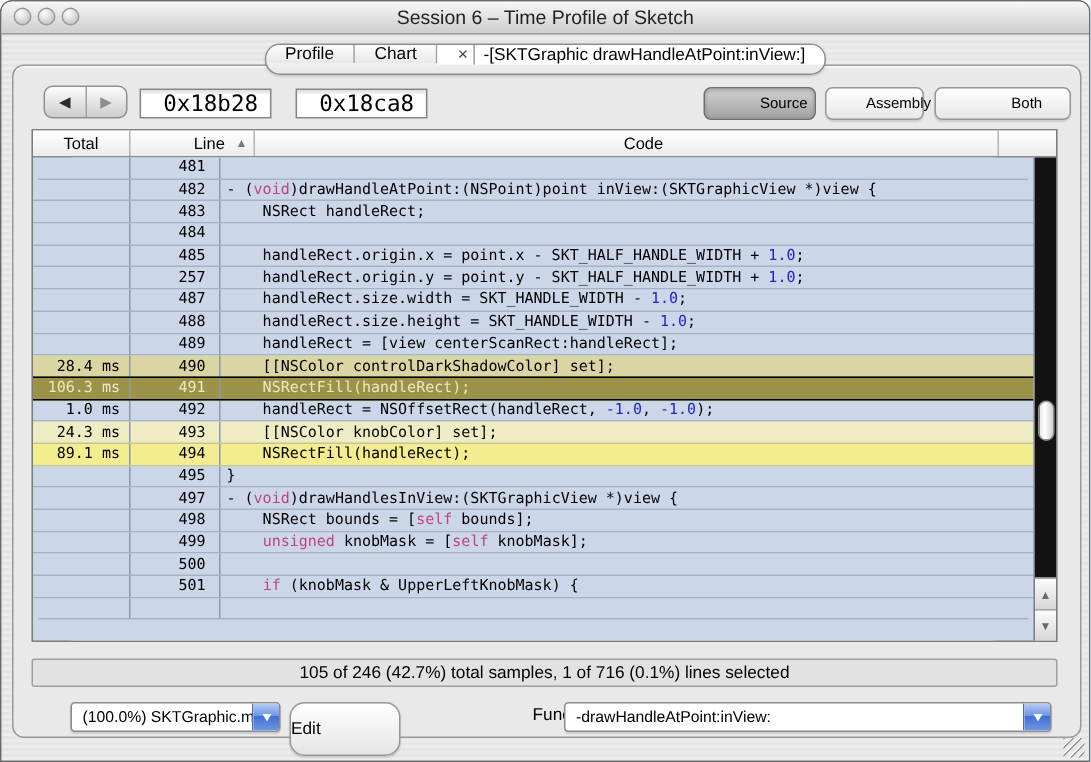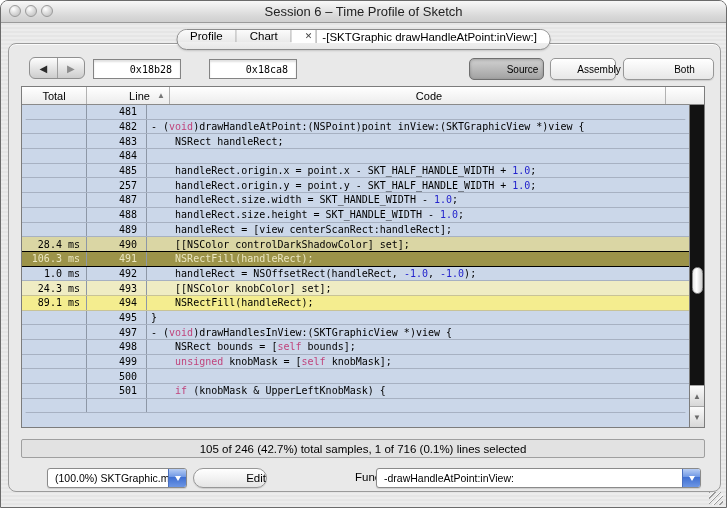--- a/index.html
+++ b/index.html
@@ -52,25 +52,25 @@
     border:1px solid #8f8f8f; border-radius:6px; overflow:hidden;
     background:linear-gradient(#fdfdfd,#cdcdcd); display:flex;
   }
   .seg-half{ flex:1; display:flex; align-items:center; justify-content:center; font-size:10px; }
   .seg-half:first-child{ border-right:1px solid #9f9f9f; color:#2c2c2c; }
   .seg-half:last-child{ color:#8d8d8d; }
 
   .addr{
     position:absolute; top:58px; height:20px; width:88px;
     border:1px solid #848484; background:#fff;
-    font-family:"DejaVu Sans Mono", monospace; font-size:10px; color:#000;
+    font-family:"DejaVu Sans Mono", monospace; font-size:15px; color:#000;
     text-align:right; padding:0 8px 0 4px;
     box-shadow:inset 0 2px 2px rgba(0,0,0,.12);
   }
-  .addr1{ left:92px; } .addr2{ left:208px; }
+  .addr1{ left:92px; } .addr2{ left:196px; }
 
   .aq-btn{
     position:absolute; top:57px; height:22px; border:1px solid #979797; border-radius:5px;
     display:flex; align-items:center; justify-content:center; font-size:10px; color:#000;
     background:linear-gradient(#ffffff,#e7e7e7); box-shadow:0 1px 1px rgba(0,0,0,.12);padding-left:32px;
   }
   .aq-btn.pressed{ background:linear-gradient(#d2d2d2,#a2a2a2); border-color:#6f6f6f;
     box-shadow:inset 0 1px 3px rgba(0,0,0,.25); }
   .btn-source{ left:468px; width:75px; }
   .btn-assembly{ left:549px; width:66px; }
@@ -143,24 +143,24 @@
   }
   .popup-text{ flex:1; padding-left:7px; white-space:nowrap; overflow:hidden; }
   .popup-cap{ width:18px; height:100%; border-left:1px solid #4a6fbe; border-radius:0 2px 2px 0;
     background:linear-gradient(#b7cdf4,#6d96e4 45%,#3f6fd2 46%,#6d96e4);
     display:flex; align-items:center; justify-content:center; }
   .popup-cap .tri{ width:0; height:0; border-left:3.5px solid transparent;
     border-right:3.5px solid transparent; border-top:5px solid #fff; }
   .file-popup{ left:46px; width:140px; }
   .function-popup{ left:375px; width:325px; }
   .edit-btn{
-    position:absolute; left:192px; top:467px; width:74px; height:20px;
+    position:absolute; left:192px; top:467px; width:74px; height:36px;
     border:1px solid #979797; border-radius:10px;
     background:linear-gradient(#ffffff,#e5e5e5);
-    display:flex; align-items:center; justify-content:flex-end; font-size:11.5px; color:#000;
+    display:flex; align-items:center; justify-content:flex-start; font-size:11.5px; color:#000;
     box-shadow:0 1px 1px rgba(0,0,0,.12);
   }
 
   .resize-grip{ position:absolute; right:3px; bottom:2px; width:14px; height:13px;
     background:repeating-linear-gradient(315deg, rgba(0,0,0,0) 0 2px, #9a9a9a 2px 3px, #f5f5f5 3px 4px); }
 </style>
 </head>
 <body>
 
 <div class="window">

